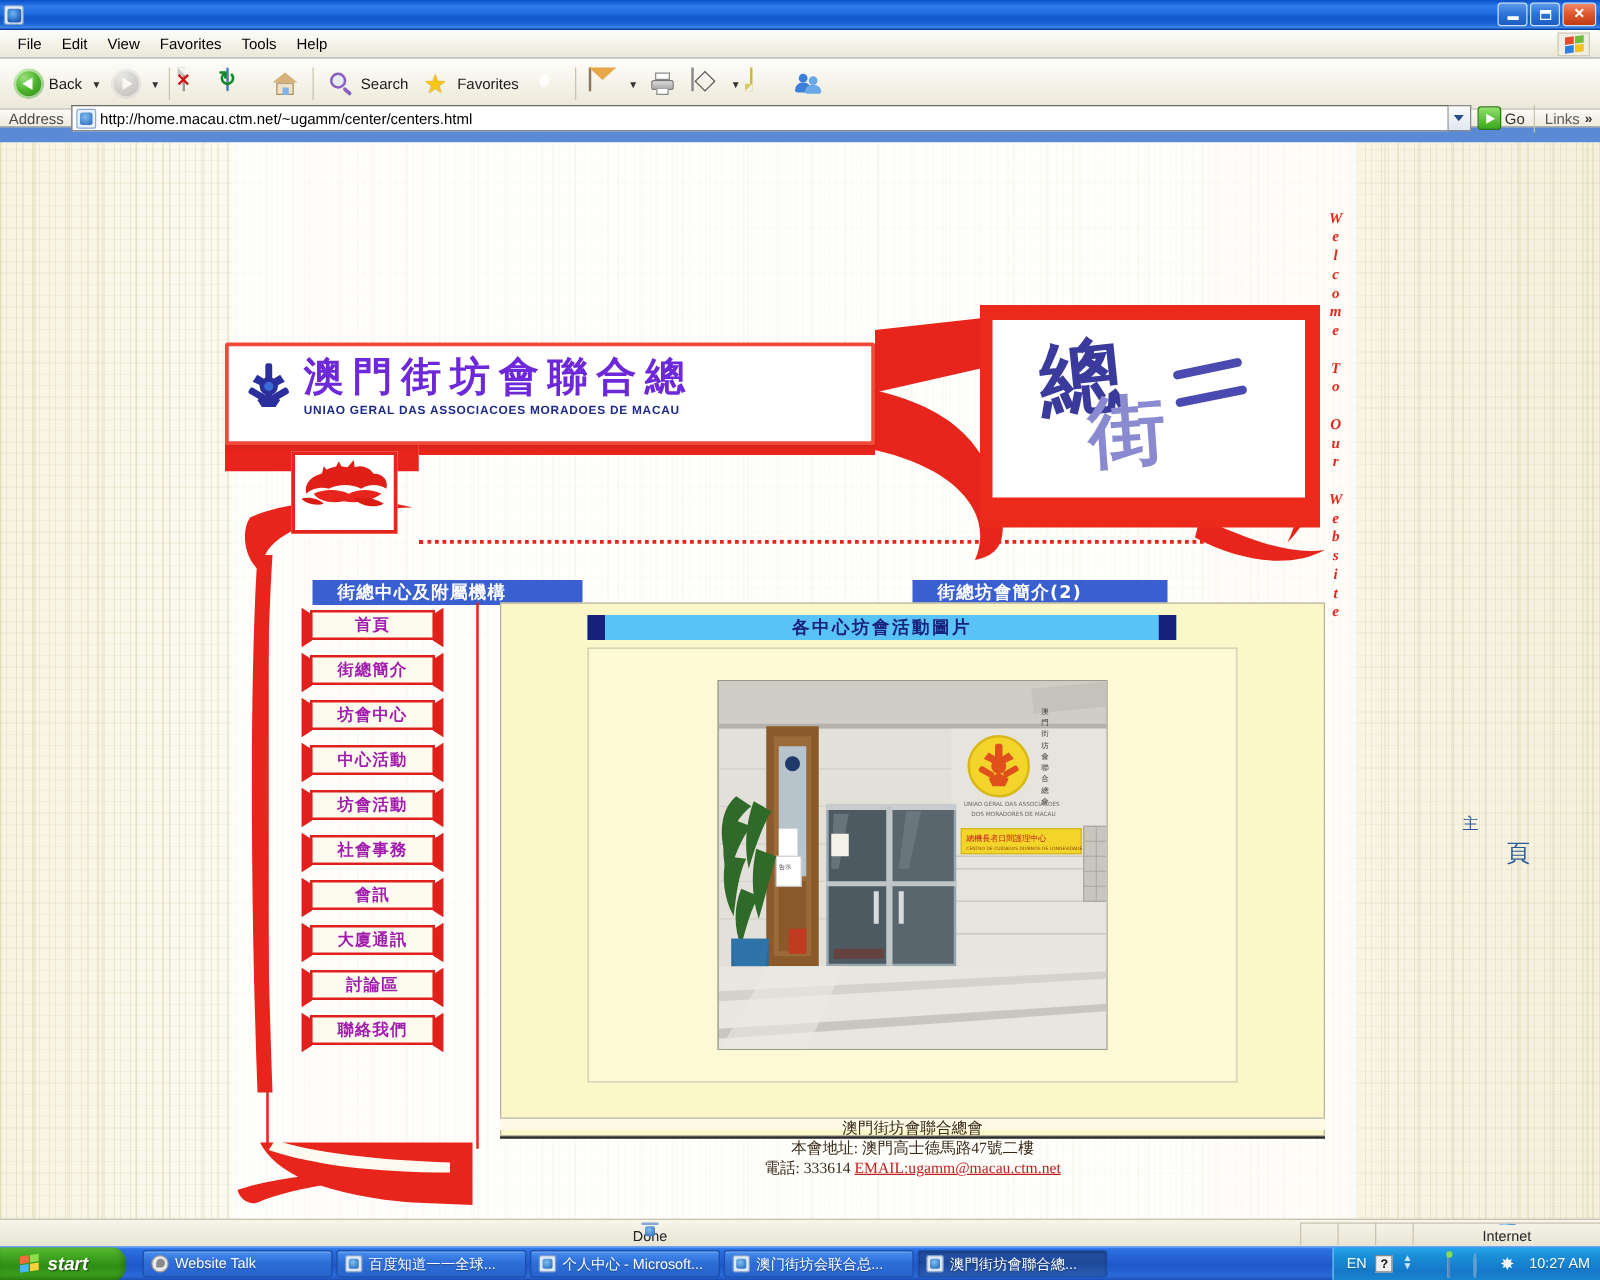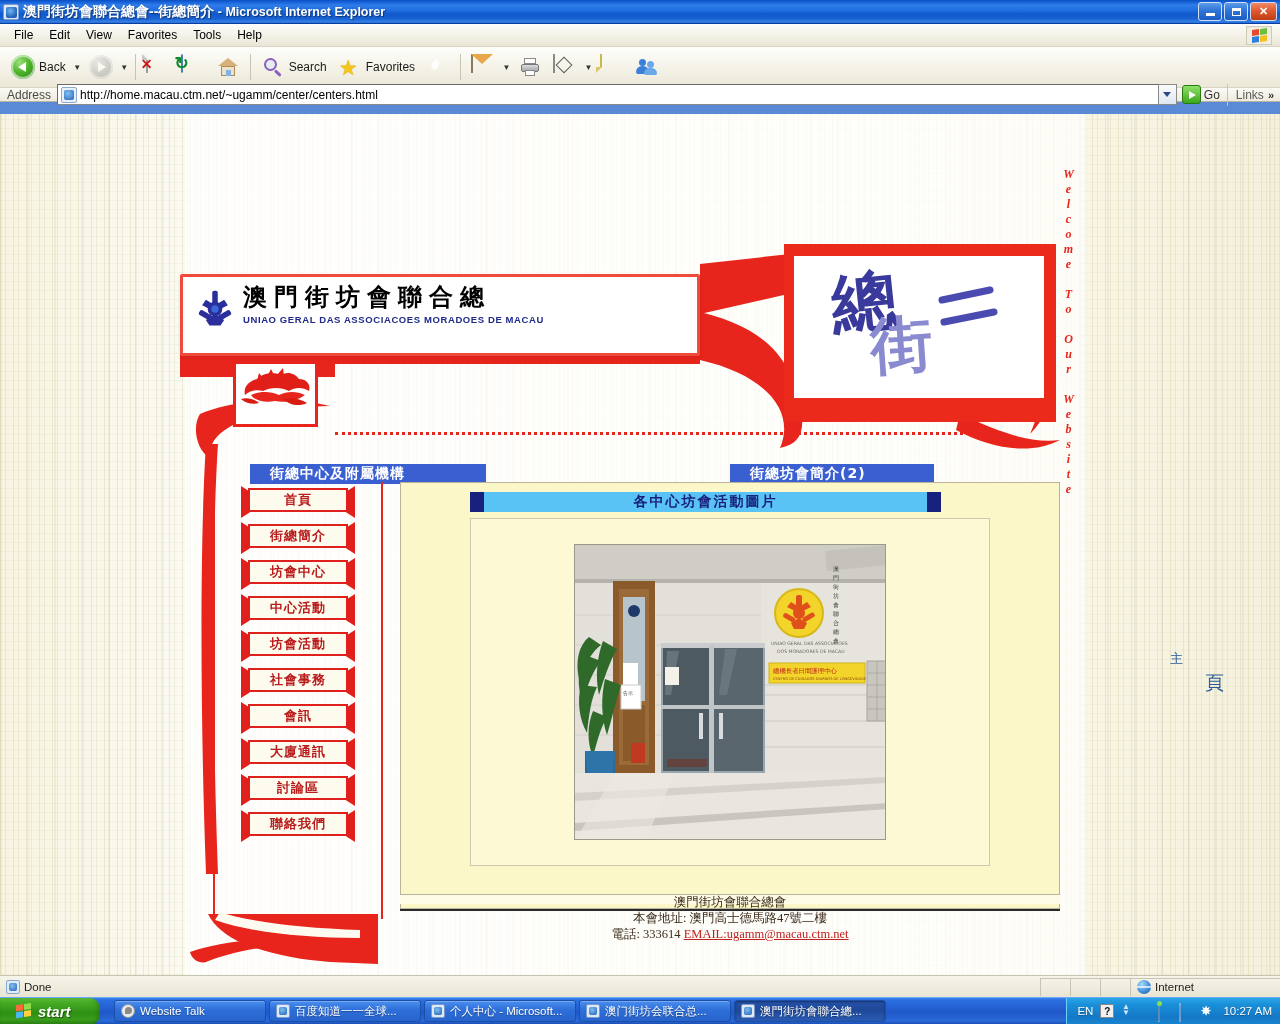--- a/index.html
+++ b/index.html
@@ -231,21 +231,21 @@
   
   .hdr-banner{
     position:absolute; left:180px; top:160px; width:520px; height:82px;
     background:#fff; border:3px solid #f04a3a; border-radius:2px;
     display:flex; align-items:flex-start; padding:6px 0 0 10px;
     box-shadow: 0 2px 4px rgba(0,0,0,.08);
   }
   .hdr-logo{ width:44px;height:44px; flex:0 0 auto; margin-top:4px; }
   .hdr-texts{ margin-left:6px; }
   .hdr-cn{
-    font-size:24px; color:#000000; font-weight:bold; letter-spacing:7px;
+    font-size:32px; color:#6d28d9; font-weight:bold; letter-spacing:7px;
     font-family:"DejaVu Serif", serif; line-height:1.15; white-space:nowrap;
   }
   .hdr-pt{
     font-size:9.5px; color:#1f2a8a; letter-spacing:.6px; margin-top:3px;
     white-space:nowrap; font-weight:bold;
   }
   .rooster-box{
     position:absolute; left:233px; top:247px; width:85px; height:66px;
     background:#fff; border:3px solid #e8251c;
     display:flex;align-items:center;justify-content:center; overflow:hidden;
@@ -274,21 +274,21 @@
   }
 
   
   .tabs-row{ position:absolute; left:250px; top:350px; width:700px; height:20px; }
   .tab{
     position:absolute; top:0; height:20px;
     background:#3a5fd0; color:#fff; font-size:14px; font-weight:bold;
     display:flex; align-items:center; padding-left:20px; cursor:pointer;
     font-family:"DejaVu Sans", sans-serif; letter-spacing:1px;
   }
-  .tab.t1{ left:0;   width:236px; }
+  .tab.t1{ left:0;   width:216px; }
   .tab.t2{ left:248px; width:216px;margin-top:44px; }
   .tab.t3{ left:480px; width:204px; }
 
   
   .content-frame{
     position:absolute; left:400px; top:368px; width:660px; height:427px;
     background:#fbf7c9; border:1px solid #b9b49a;
   }
   .content-head{
     position:absolute; left:470px; top:378px; width:471px; height:20px;
@@ -324,21 +324,21 @@
   }
   .footer .l3 a{ color:#c02020; text-decoration:underline; }
 
   
   .sidebar{ position:absolute; left:248px; top:374px; width:100px; }
   .sbtn{
     position:relative; width:100px; height:24px; margin-bottom:12px;
     background:#fdfbee; border:2px solid #e0201c;
     display:flex; align-items:center; justify-content:center; cursor:pointer;
   }
-  .sbtn .lbl{ font-size:13px; font-weight:bold; color:#b91c1c; letter-spacing:1px;
+  .sbtn .lbl{ font-size:13px; font-weight:bold; color:#a21caf; letter-spacing:1px;
     font-family:Liberation Sans, sans-serif; white-space:nowrap;}
   .sbtn:before, .sbtn:after{
     content:""; position:absolute; top:-4px; width:9px; height:32px; background:#e0201c;
   }
   .sbtn:before{ left:-9px; clip-path: polygon(0 0, 100% 18%, 100% 82%, 0 100%); }
   .sbtn:after { right:-9px; clip-path: polygon(100% 0, 0 18%, 0 82%, 100% 100%); }
 
   .side-frame{
     position:absolute; left:213px; top:368px; width:170px; height:437px;
     border-left:2px solid #e8251c; border-right:2px solid #e8251c;
@@ -348,21 +348,21 @@
   .stray{ position:absolute; color:#2a5a9a; font-size:13px;
     font-family:"DejaVu Sans", sans-serif; }
 
   
   .statusbar{
     position:absolute; left:0; top:975px; width:1280px; height:22px;
     background:linear-gradient(to bottom,#f7f5ea,#e8e5d4);
     border-top:1px solid #c8c4b2; display:flex; align-items:center;
   }
   .sb-pane{ height:18px; display:flex; align-items:center; gap:4px;
-    border-left:1px solid #c8c4b2; border-top:1px solid #c8c4b2; padding:0 6px; }
+    border-left:1px solid #c8c4b2; border-top:1px solid #c8c4b2; padding:0 6px;flex-direction:column; }
   .sb-pane.first{border-left:none;}
   .sb-txt{font-size:11.5px;color:#222;}
   .sb-ie{width:14px;height:14px;background:#e0ebf8;border:1px solid #88a8d0;border-radius:2px;
     position:relative;}
   .sb-ie:after{content:"";position:absolute;left:2px;top:2px;width:8px;height:8px;
     background:radial-gradient(circle at 40% 35%,#7ec0f0,#2a63b8);border-radius:2px;}
   .sb-globe{width:14px;height:14px;border-radius:50%;
     background:radial-gradient(circle at 35% 30%,#a8d8f8 0%,#3a8ad8 60%,#1a5a9a 100%);
     position:relative;}
   .sb-globe:after{content:"";position:absolute;left:0;top:6px;width:14px;height:1.5px;
@@ -435,23 +435,20 @@
   .tr-balloon{width:13px;height:12px;border-radius:50% 50% 50% 2px;background:#e8f4ff;border:1px solid #6a9ac8;}
   .tr-bt{width:11px;height:13px;color:#fff;font-size:12px;font-weight:bold;line-height:1;
     display:flex;align-items:center;justify-content:center;}
   .tr-updn{width:9px;height:14px;color:#cfe8ff;font-size:8px;line-height:6px;text-align:center;}
 </style>
 </head>
 <body>
 
 <div class="titlebar">
   <div class="tb-icon"></div>
-  <div class="tb-title">
-    <span class="cjk">澳門街坊會聯合總會--街總簡介</span><span> - Microsoft Internet Explorer</span>
-  </div>
   <div class="tb-buttons">
     <div class="tb-btn">
         <div class="g">
           <div class="min-glyph"></div>
         </div>
       </div>
     <div class="tb-btn">
         <div class="g">
           <div class="max-glyph"></div>
         </div>

